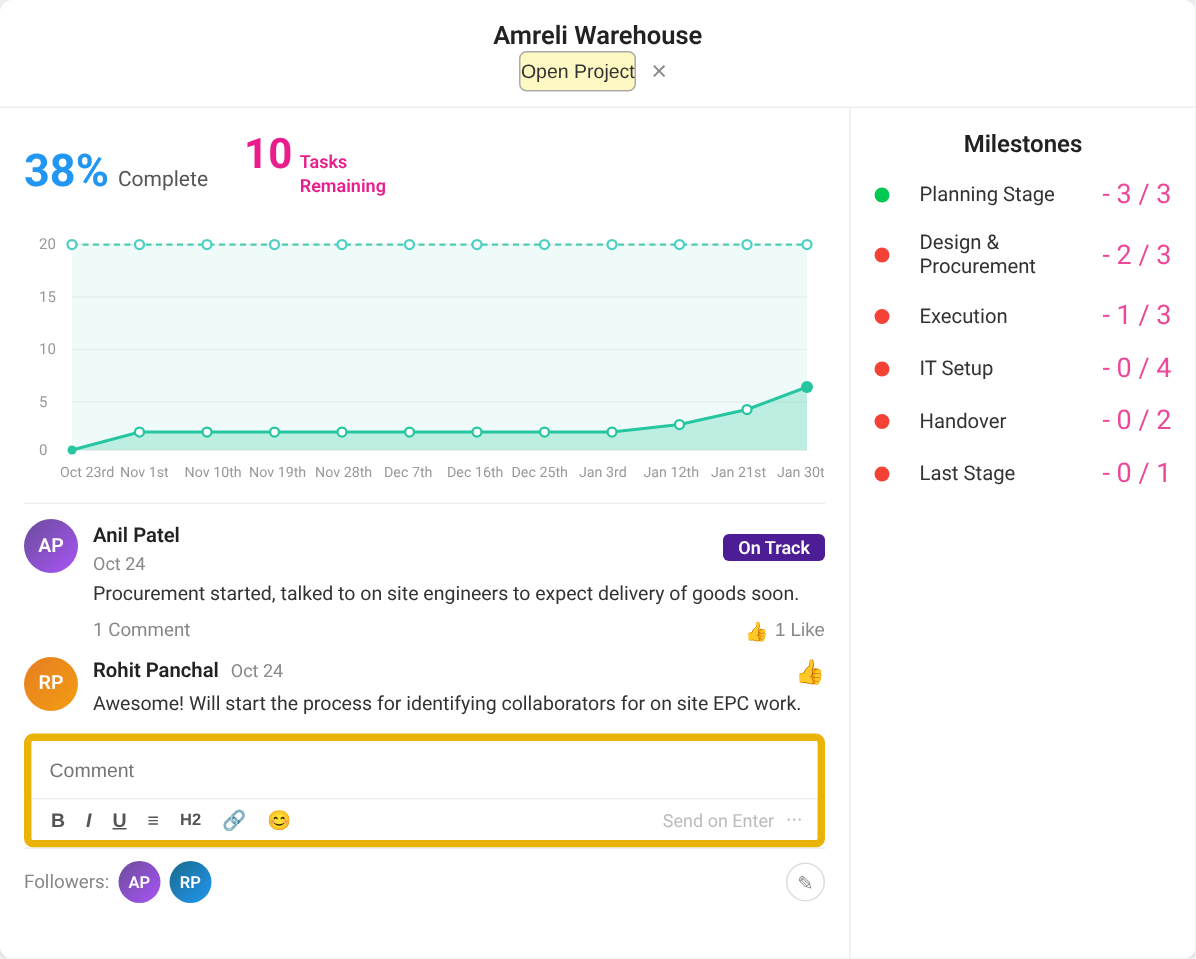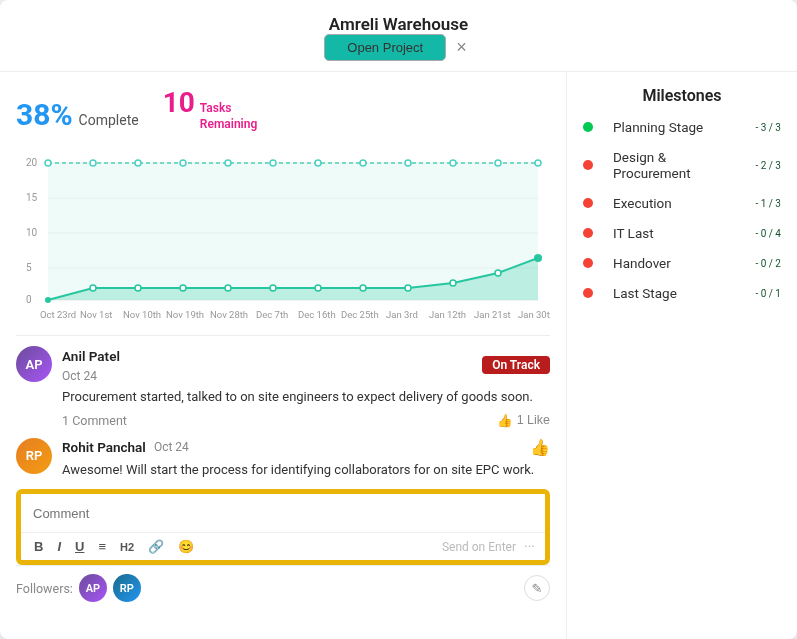--- a/index.html
+++ b/index.html
@@ -29,23 +29,23 @@
       border-bottom: 1px solid #eee;
       flex-direction: column;
     }
     .card-title {
       font-size: 17px;
       font-weight: 600;
       color: #222;
     }
     .open-project-btn {
       border: 1.5px solid #aaa;
-      background: #14b8a6;
+      background: #fef9c3;
       border-radius: 5px;
-      padding: 5px 22px;
+      padding: 5px 0;
       font-size: 13px;
       cursor: pointer;
       color: #333;
       display: flex;
       align-items: center;
       gap: 6px;
     }
     .close-btn {
       background: none;
       border: none;
@@ -154,21 +154,21 @@
     .activity-name {
       font-weight: 600;
       font-size: 13.5px;
       color: #222;
     }
     .activity-date {
       font-size: 12px;
       color: #888;
     }
     .badge-on-track {
-      background: #b91c1c;
+      background: #4c1d95;
       color: #fff;
       border-radius: 4px;
       padding: 2px 10px;
       font-size: 12px;
       font-weight: 600;
     }
     .activity-text {
       font-size: 13px;
       color: #333;
       line-height: 1.5;
@@ -297,22 +297,22 @@
       flex-shrink: 0;
     }
     .dot-green { background: #00c853; }
     .dot-red { background: #f44336; }
     .milestone-name {
       font-size: 13.5px;
       color: #333;
       flex: 1;
     }
     .milestone-count {
-      font-size: 10px;
-      color: #14532d;
+      font-size: 18px;
+      color: #ec4899;
     }
     .header-buttons {
       display: flex;
       align-items: center;
       gap: 4px;
     }
     .chart-y-label {
       font-size: 10px;
       fill: #999;
     }
@@ -487,21 +487,21 @@
       <span class="milestone-name">Design &amp; Procurement</span>
       <span class="milestone-count">- 2 / 3</span>
     </div>
           <div class="milestone-item">
       <span class="milestone-dot dot-red"></span>
       <span class="milestone-name">Execution</span>
       <span class="milestone-count">- 1 / 3</span>
     </div>
           <div class="milestone-item">
       <span class="milestone-dot dot-red"></span>
-      <span class="milestone-name">IT Last</span>
+      <span class="milestone-name">IT Setup</span>
       <span class="milestone-count">- 0 / 4</span>
     </div>
           <div class="milestone-item">
       <span class="milestone-dot dot-red"></span>
       <span class="milestone-name">Handover</span>
       <span class="milestone-count">- 0 / 2</span>
     </div>
           <div class="milestone-item">
       <span class="milestone-dot dot-red"></span>
       <span class="milestone-name">Last Stage</span>

